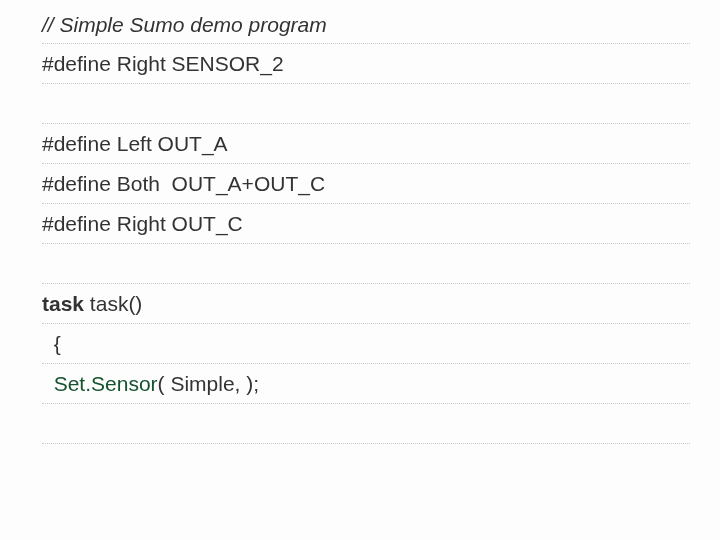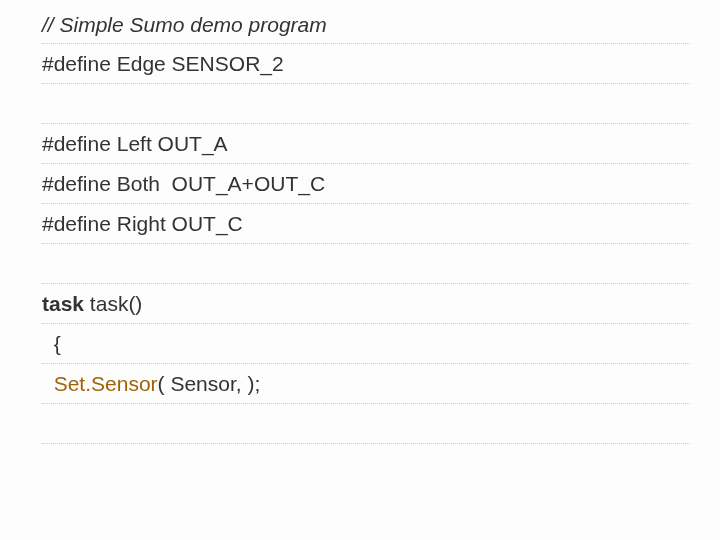--- a/index.html
+++ b/index.html
@@ -23,48 +23,48 @@
     align-items: center;
     border-bottom: 1px dotted #c9c9c9;
     white-space: pre;
   }
   .first {
     height: 44px;
     padding-top: 6px;
   }
   .italic { font-style: italic; }
   .bold { font-weight: bold; text-align: right; }
-  .blue { color: #a16207; }
+  .blue { color: #14532d; }
 </style>
 </head>
 <body>
 
 <div class="slide">
 
   <div class="line first italic">// Simple Sumo demo program</div>
 
 
-  <div class="line">#define Edge SENSOR_2</div>
+  <div class="line">#define Right SENSOR_2</div>
 
   <div class="line"></div>
 
   <div class="line">#define Left OUT_A</div>
 
   <div class="line">#define Both  OUT_A+OUT_C</div>
 
   <div class="line">#define Right OUT_C</div>
 
   <div class="line"></div>
 
   <div class="line">
     <span class="bold">task</span><span> task()</span>
   </div>
 
   <div class="line">  {</div>
 
   <div class="line">
-    <span class="blue">  Set.Sensor</span><span>( Sensor, </span><span>);</span>
+    <span class="blue">  Set.Sensor</span><span>( Simple, </span><span>);</span>
   </div>
 
   <div class="line"></div>
   <div class="line" style="border-bottom:none;"></div>
 
 </div>
 
 </body></html>

